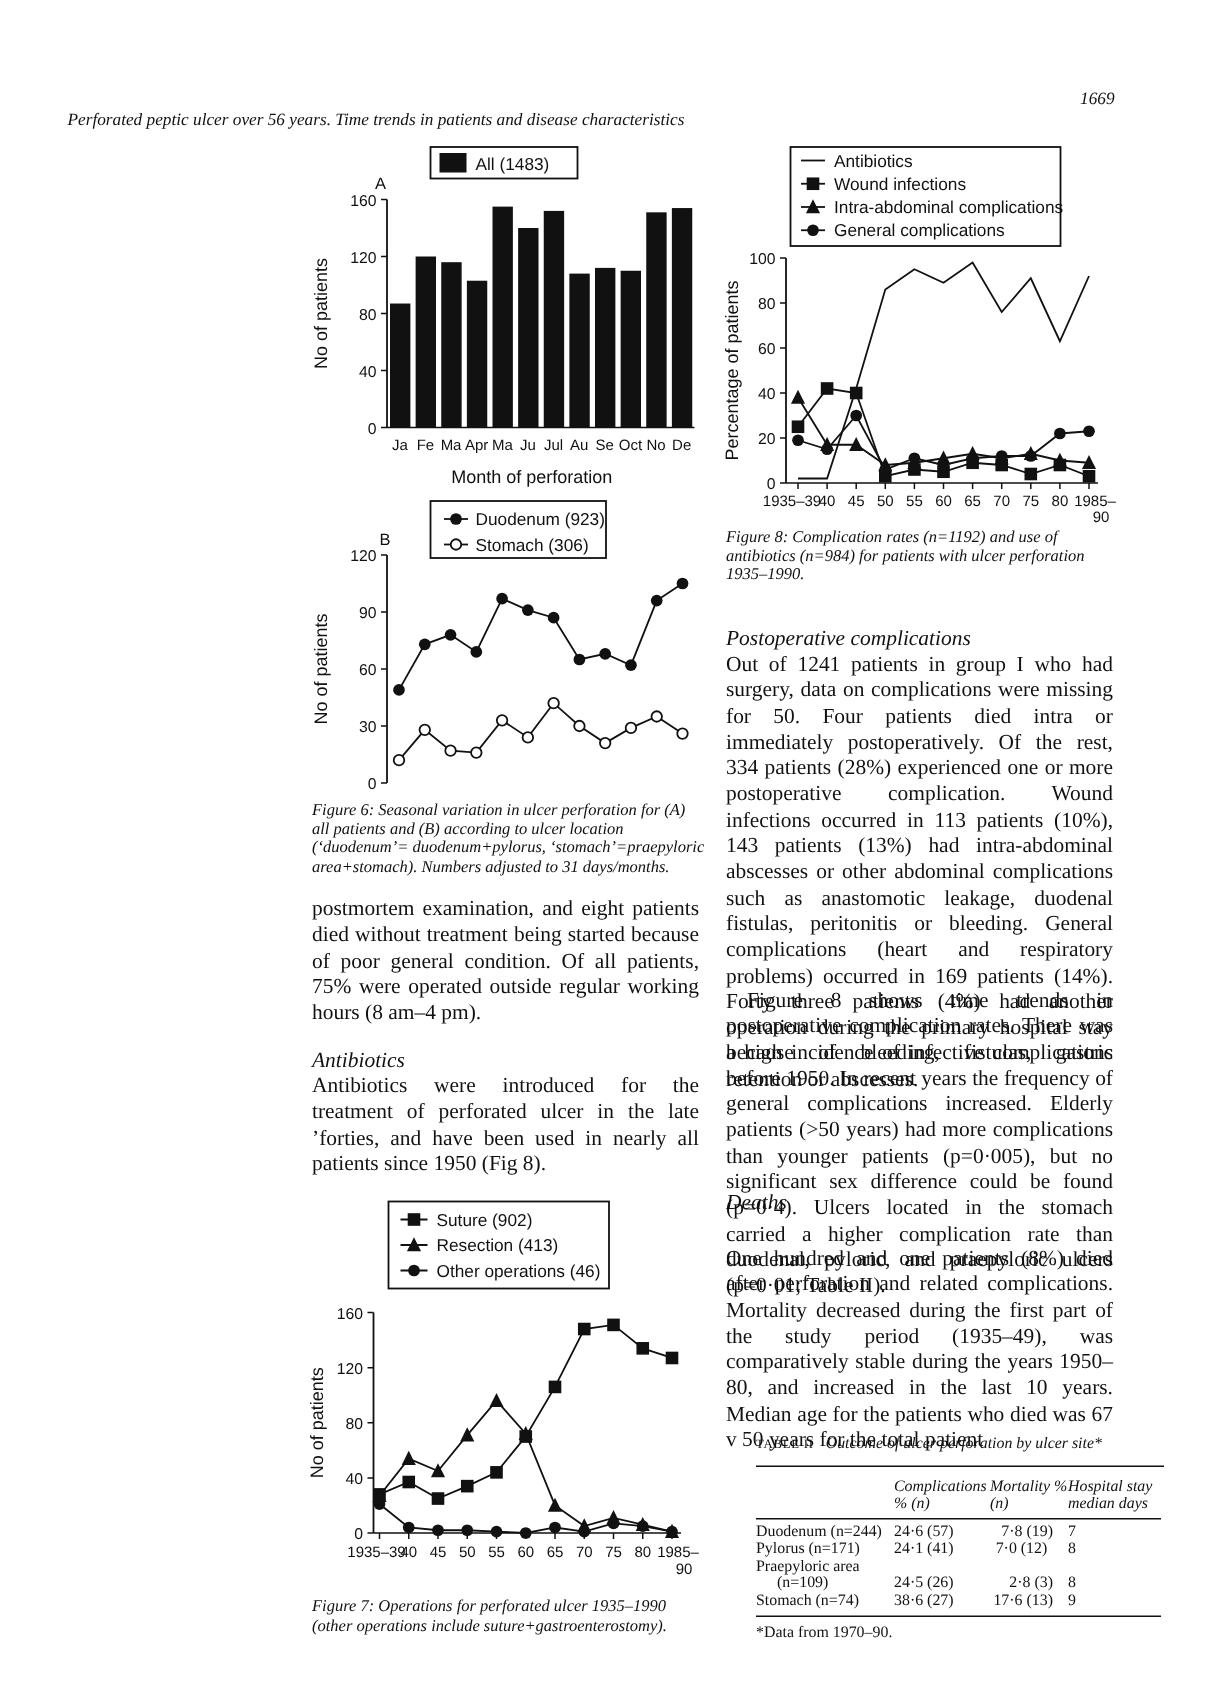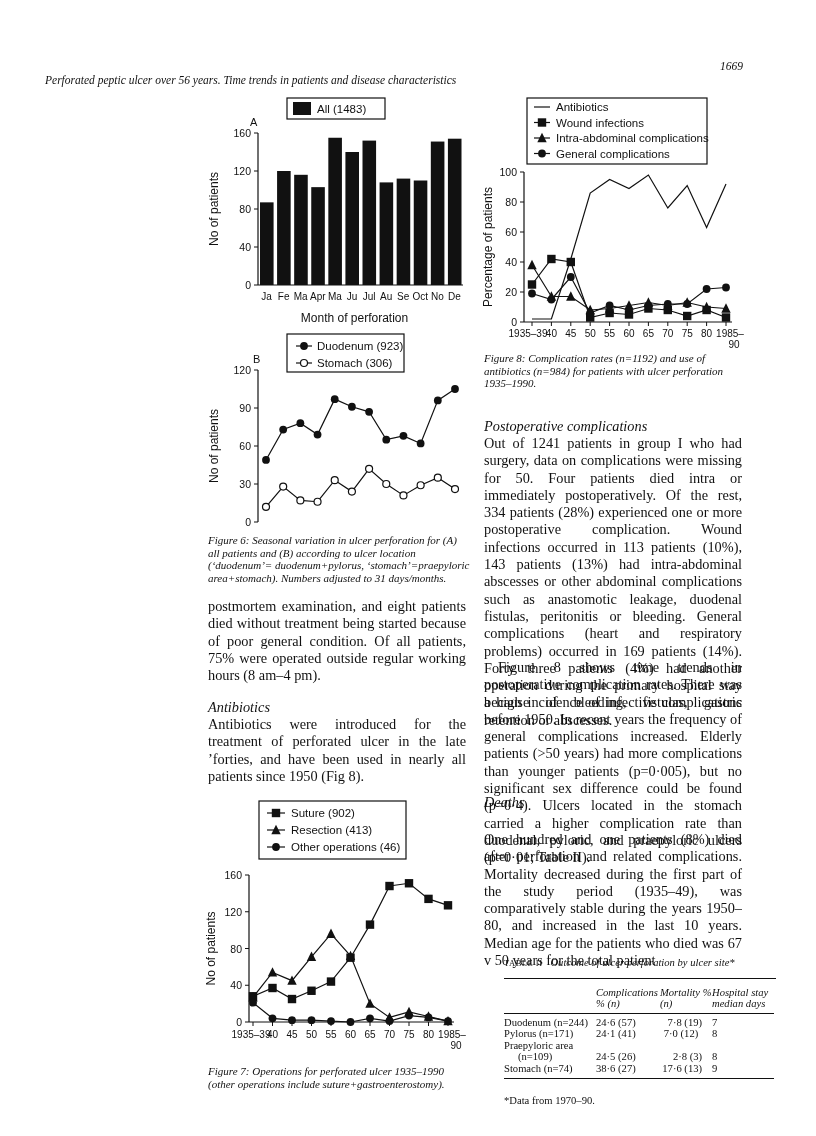--- a/index.html
+++ b/index.html
@@ -343,14 +343,14 @@
           <td>Stomach (n=74)</td>
           <td>38·6 (27)</td>
           <td style="text-align:right;padding-right:10px">17·6 (13)</td>
           <td>9</td>
         </tr>
     <tr>
           <td colspan="4" style="border-bottom:1.5px solid #111;height:4px"></td>
         </tr>
   </tbody>
     </table>
-  <div style="margin-top:16px">*Data from 1970–90.</div>
+  <div style="margin-top:5px">*Data from 1970–90.</div>
 </div>
 
 </body></html>

